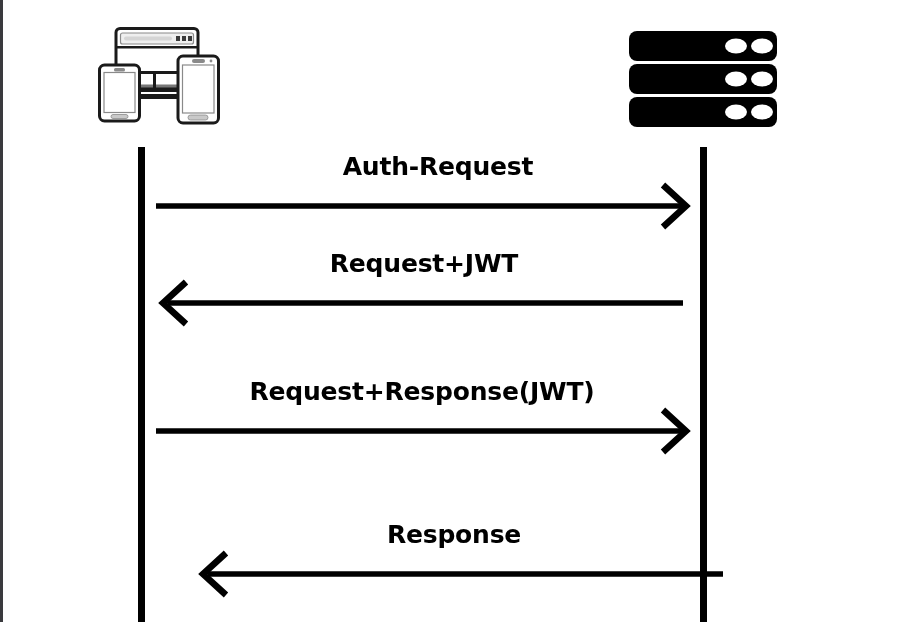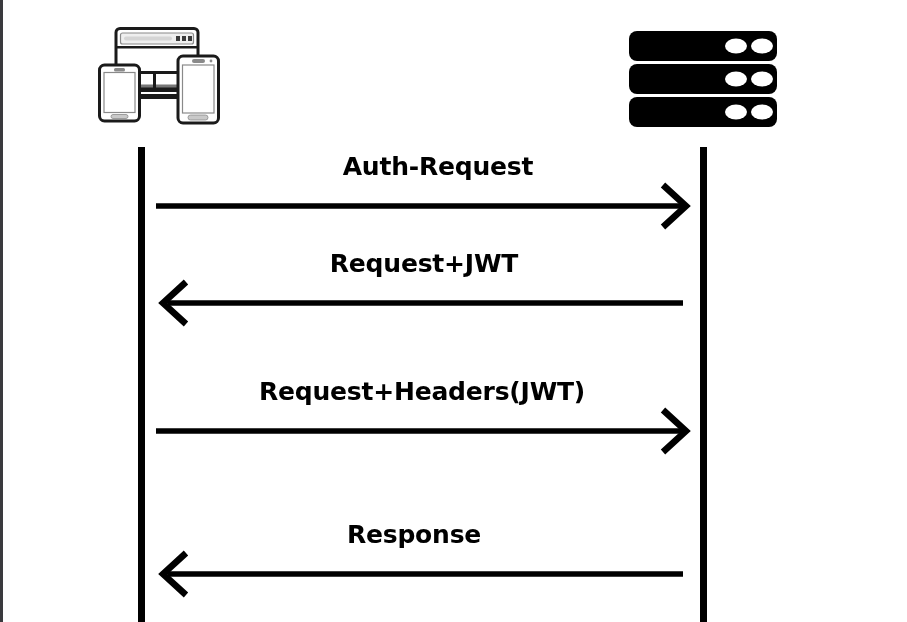--- a/index.html
+++ b/index.html
@@ -78,21 +78,21 @@
     top: 32px;
     width: 575px;
     height: 44px;
     overflow: visible;
   }
 
   
   #message-0 { top: 152px; }
   #message-1 { top: 249px; }
   #message-2 { top: 377px; }
-  #message-3 { top: 520px; }
+  #message-3 { top: 520px; margin-left: 40px; }
 
   #message-0 .message-label { left: 24px; width: 552px; }
   #message-1 .message-label { left: 10px; width: 552px; }
   #message-2 .message-label { left: 8px; width: 552px; }
   #message-3 .message-label { left: 0px; width: 552px; }
 </style>
 </head>
 <body>
 
 <div id="canvas">
@@ -158,21 +158,21 @@
 
   <div class="message" id="message-1">
     <div class="message-label">Request+JWT</div>
     <svg class="message-arrow" viewBox="0 0 575 44">
       <line x1="30" y1="22" x2="545" y2="22" stroke="#000000" stroke-width="5.5" stroke-linecap="butt"></line>
       <polyline points="48,1 25,22 48,43" fill="none" stroke="#000000" stroke-width="6.5" stroke-linecap="butt" stroke-linejoin="miter"></polyline>
     </svg>
   </div>
 
   <div class="message" id="message-2">
-    <div class="message-label">Request+Headers(JWT)</div>
+    <div class="message-label">Request+Response(JWT)</div>
     <svg class="message-arrow" viewBox="0 0 575 44">
       <line x1="18" y1="22" x2="545" y2="22" stroke="#000000" stroke-width="5.5" stroke-linecap="butt"></line>
       <polyline points="525,1 548,22 525,43" fill="none" stroke="#000000" stroke-width="6.5" stroke-linecap="butt" stroke-linejoin="miter"></polyline>
     </svg>
   </div>
 
   <div class="message" id="message-3">
     <div class="message-label">Response</div>
     <svg class="message-arrow" viewBox="0 0 575 44">
       <line x1="30" y1="22" x2="545" y2="22" stroke="#000000" stroke-width="5.5" stroke-linecap="butt"></line>

